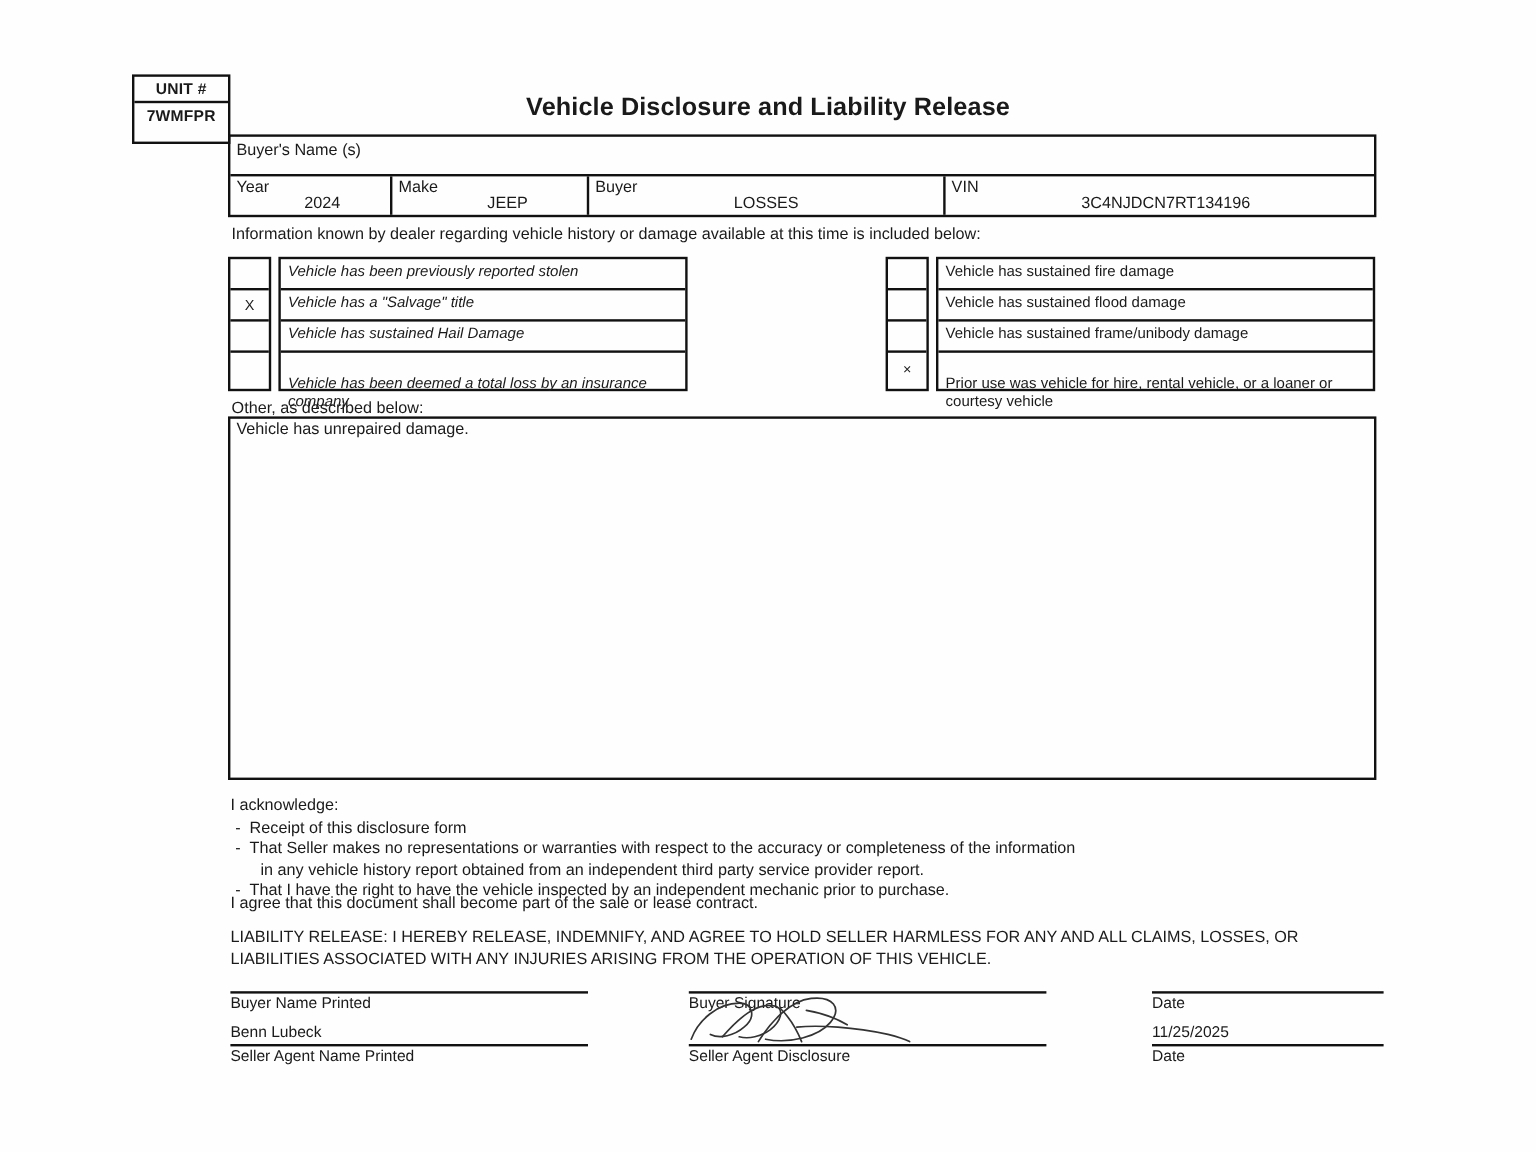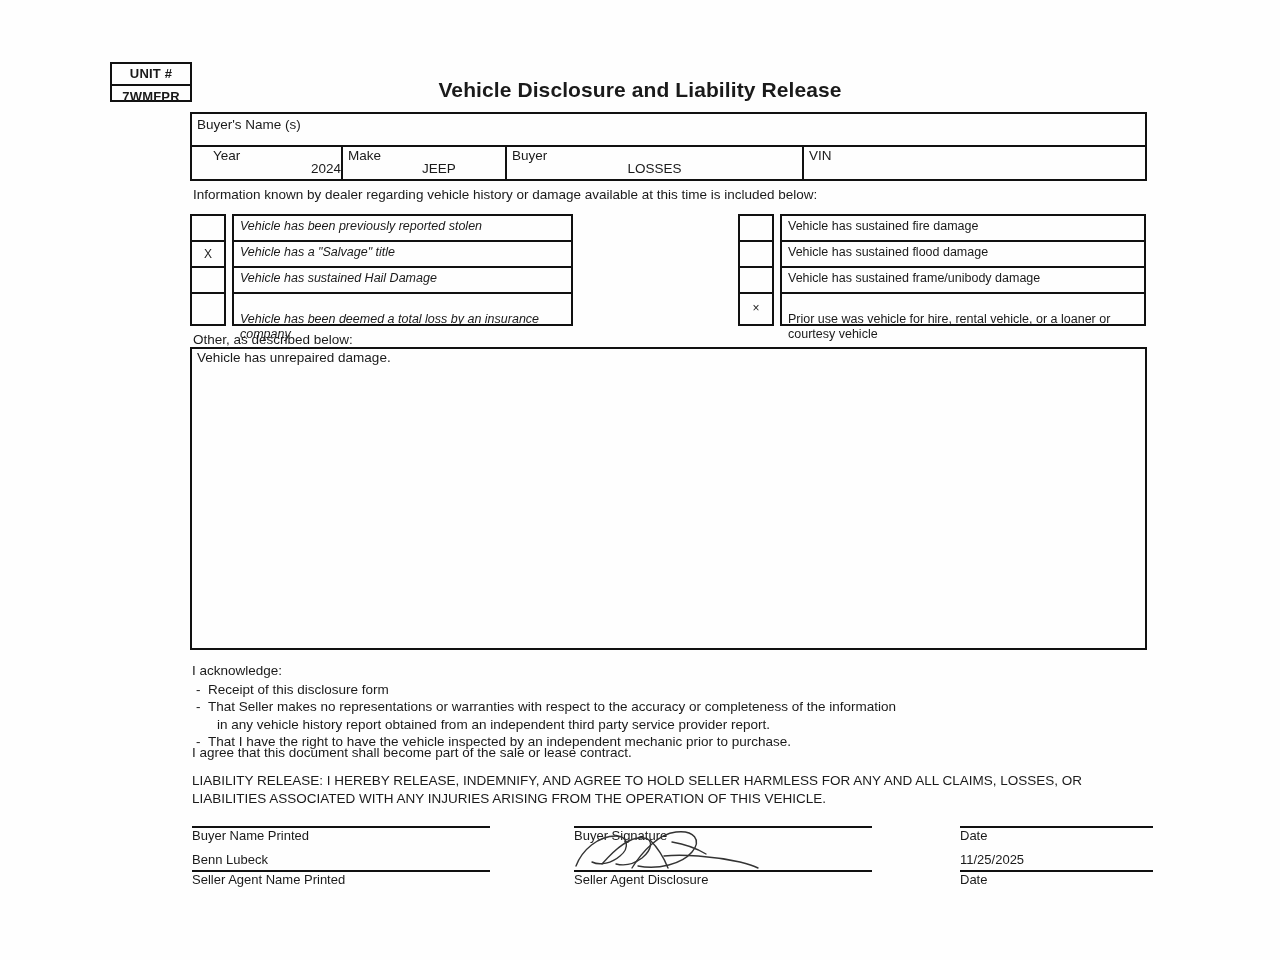--- a/index.html
+++ b/index.html
@@ -33,21 +33,21 @@
   .unit-box .unit-label {
     height: 20px;
     line-height: 20px;
     text-align: center;
     font-size: 13px;
     font-weight: bold;
     border-bottom: 2px solid #111;
     letter-spacing: 0.2px;
   }
   .unit-box .unit-value {
-    height: 14px;
+    height: 32px;
     line-height: 21px;
     text-align: center;
     font-size: 13px;
     font-weight: bold;
     letter-spacing: 0.2px;
   }
 
   
   .doc-title {
     position: absolute;
@@ -79,21 +79,20 @@
     position: absolute;
     left: 5px;
     top: 3px;
     font-size: 13.5px;
     text-align: right;
   }
   .info-row-vehicle {
     height: 32px;
     display: flex;
     box-sizing: border-box;
-    margin-left: 16px;
   }
   .vcell {
     position: relative;
     border-right: 2px solid #111;
     box-sizing: border-box;
     height: 100%;
   }
   .vcell:last-child { border-right: none; }
   .vcell .cell-label {
     position: absolute;
@@ -106,21 +105,21 @@
     left: 0;
     right: 0;
     top: 14px;
     text-align: center;
     font-size: 13.5px;
   }
   .vcell-year   { width: 135px; }
   .vcell-make   { width: 164px; }
   .vcell-model  { width: 297px; }
   .vcell-vin    { flex: 1; }
-  .vcell-year .cell-value  { text-align: right; padding-left: 20px; }
+  .vcell-year .cell-value  { text-align: center; padding-left: 20px; }
   .vcell-make .cell-value  { text-align: center; padding-left: 30px; }
   .vcell-model .cell-value { text-align: center; padding-left: 0px; }
   .vcell-vin .cell-value   { text-align: center; padding-left: 10px; }
 
   
   .info-sentence {
     position: absolute;
     left: 193px;
     top: 187px;
     font-size: 13.5px;
@@ -285,20 +284,21 @@
       <div class="vcell vcell-make">
         <span class="cell-label">Make</span>
         <span class="cell-value">JEEP</span>
       </div>
       <div class="vcell vcell-model">
         <span class="cell-label">Buyer</span>
         <span class="cell-value">LOSSES</span>
       </div>
       <div class="vcell vcell-vin">
         <span class="cell-label">VIN</span>
+        <span class="cell-value">3C4NJDCN7RT134196</span>
       </div>
     </div>
   </div>
 
   <div class="info-sentence">Information known by dealer regarding vehicle history or damage available at this time is included below:</div>
 
   <div class="disc-group disc-left">
     <div class="cb-col">
       <div class="cb-cell"></div>
       <div class="cb-cell">X</div>

